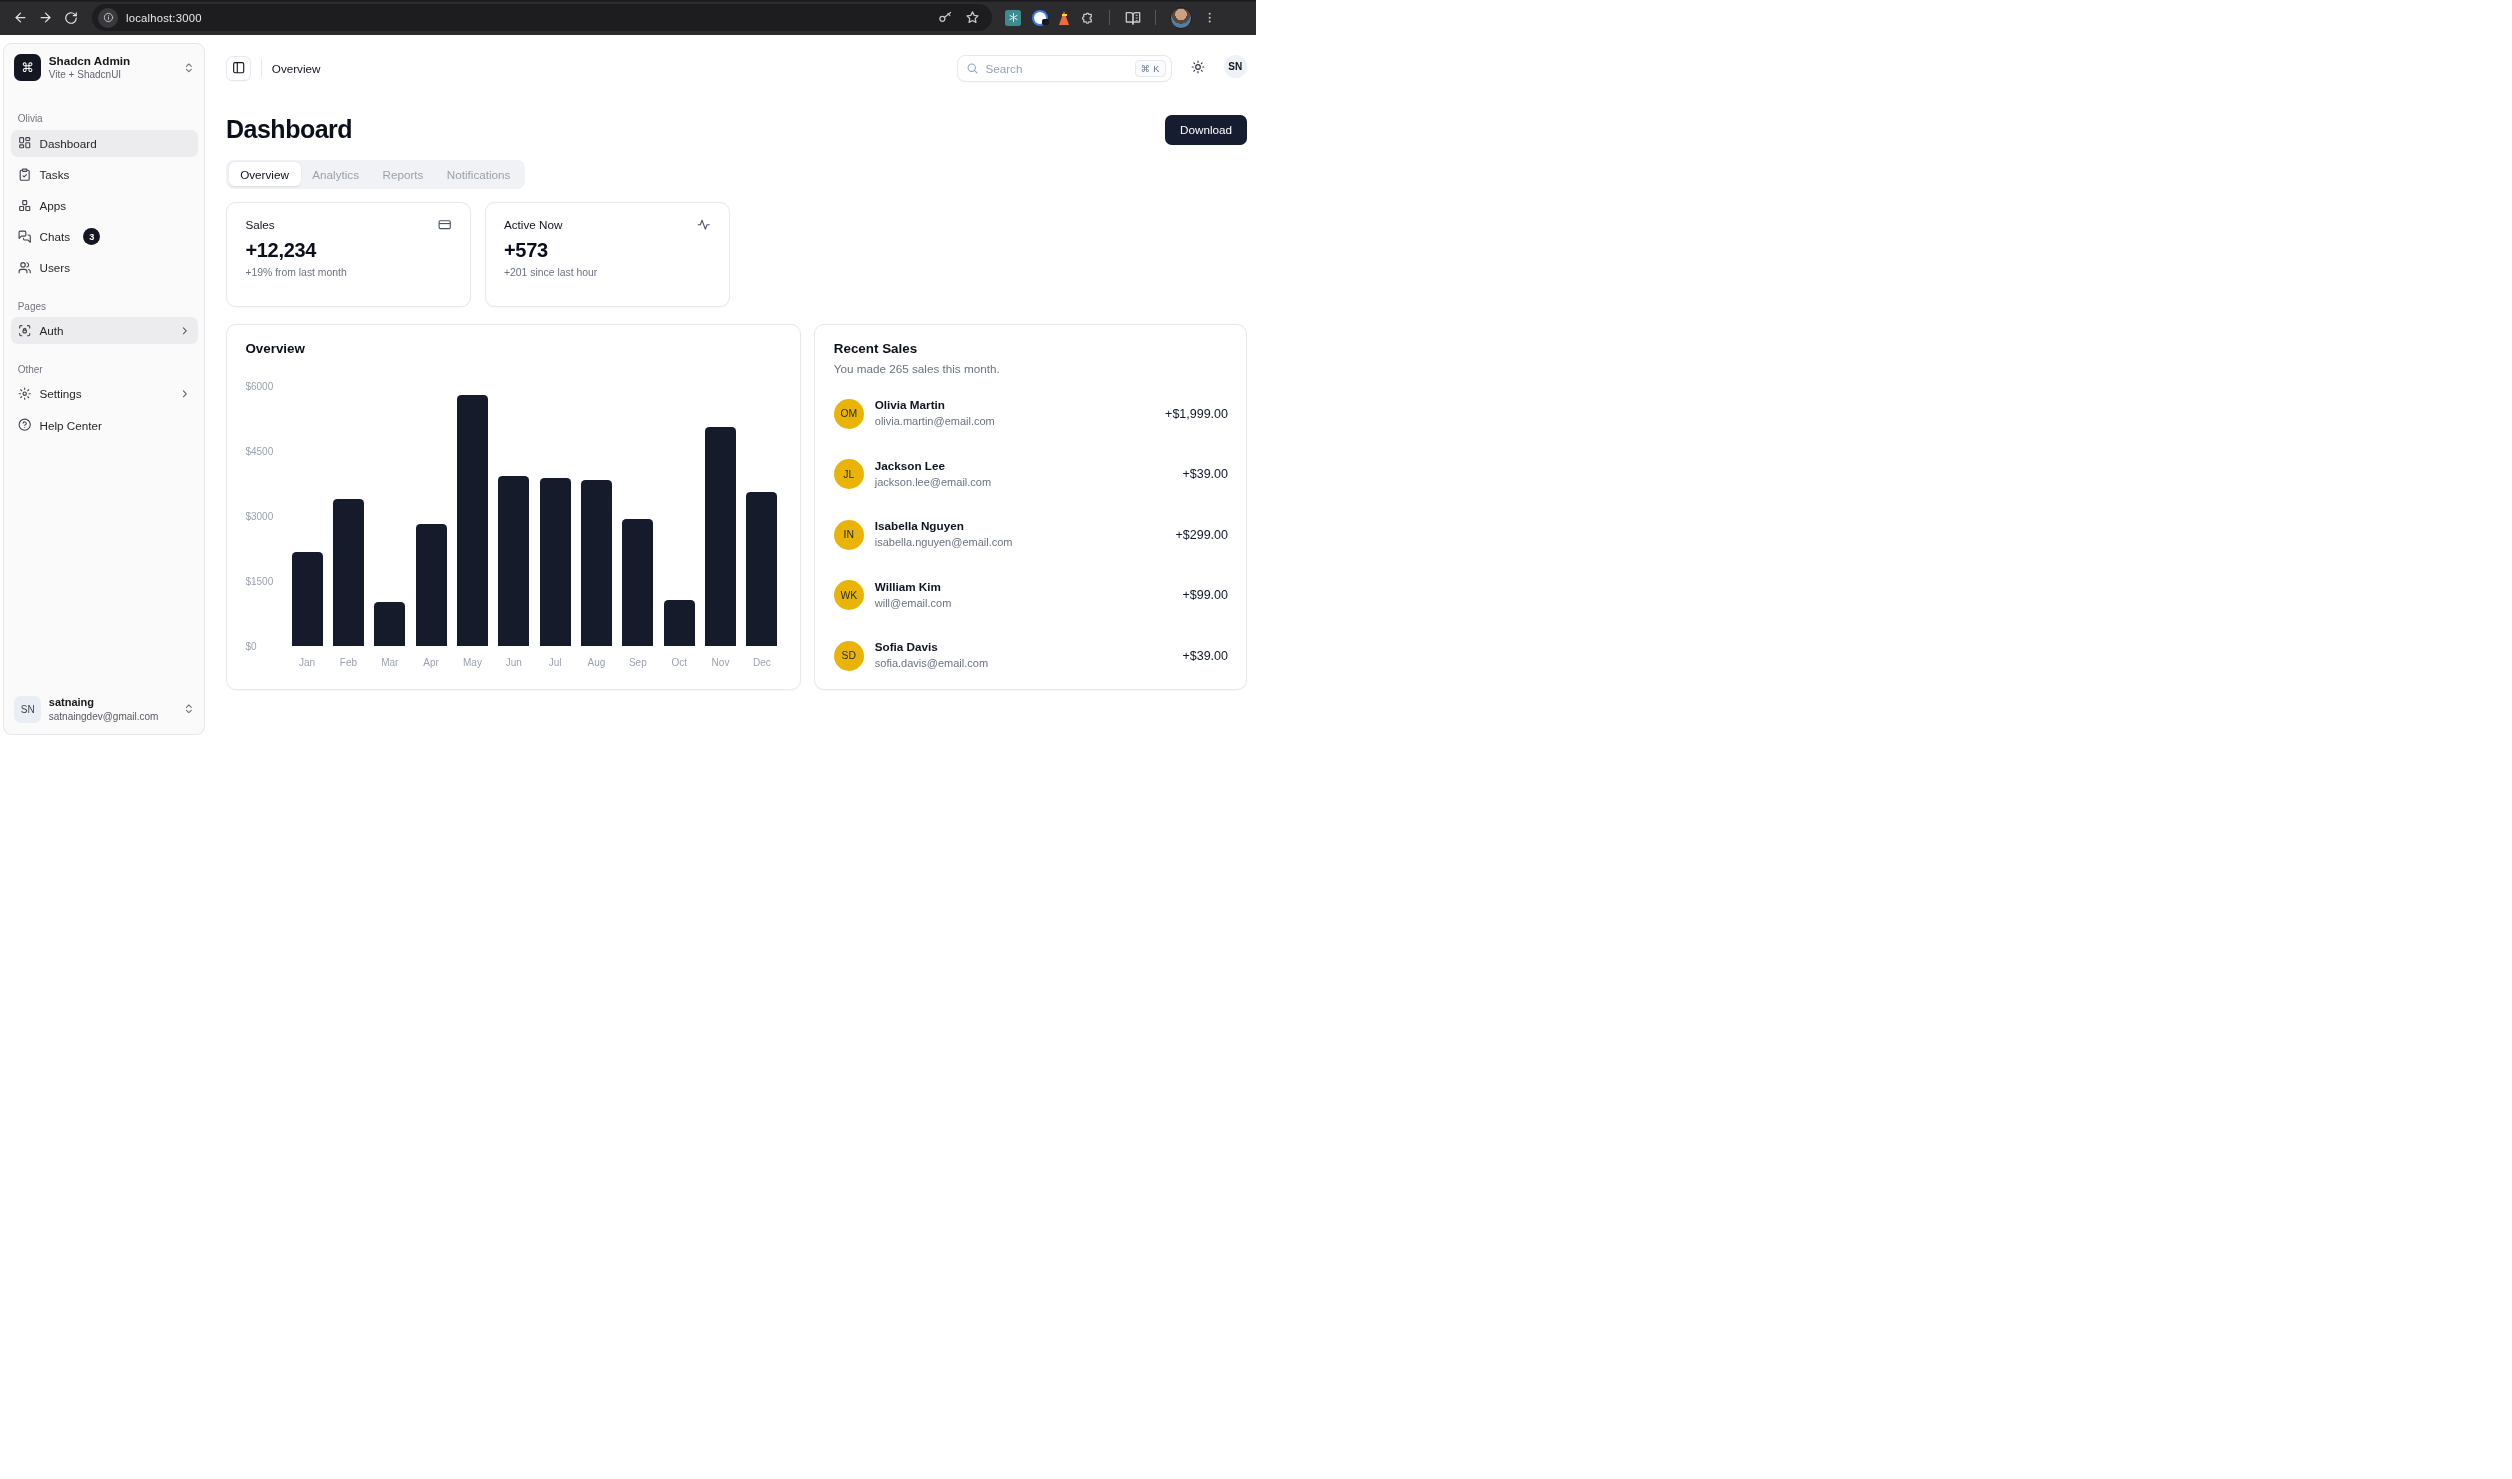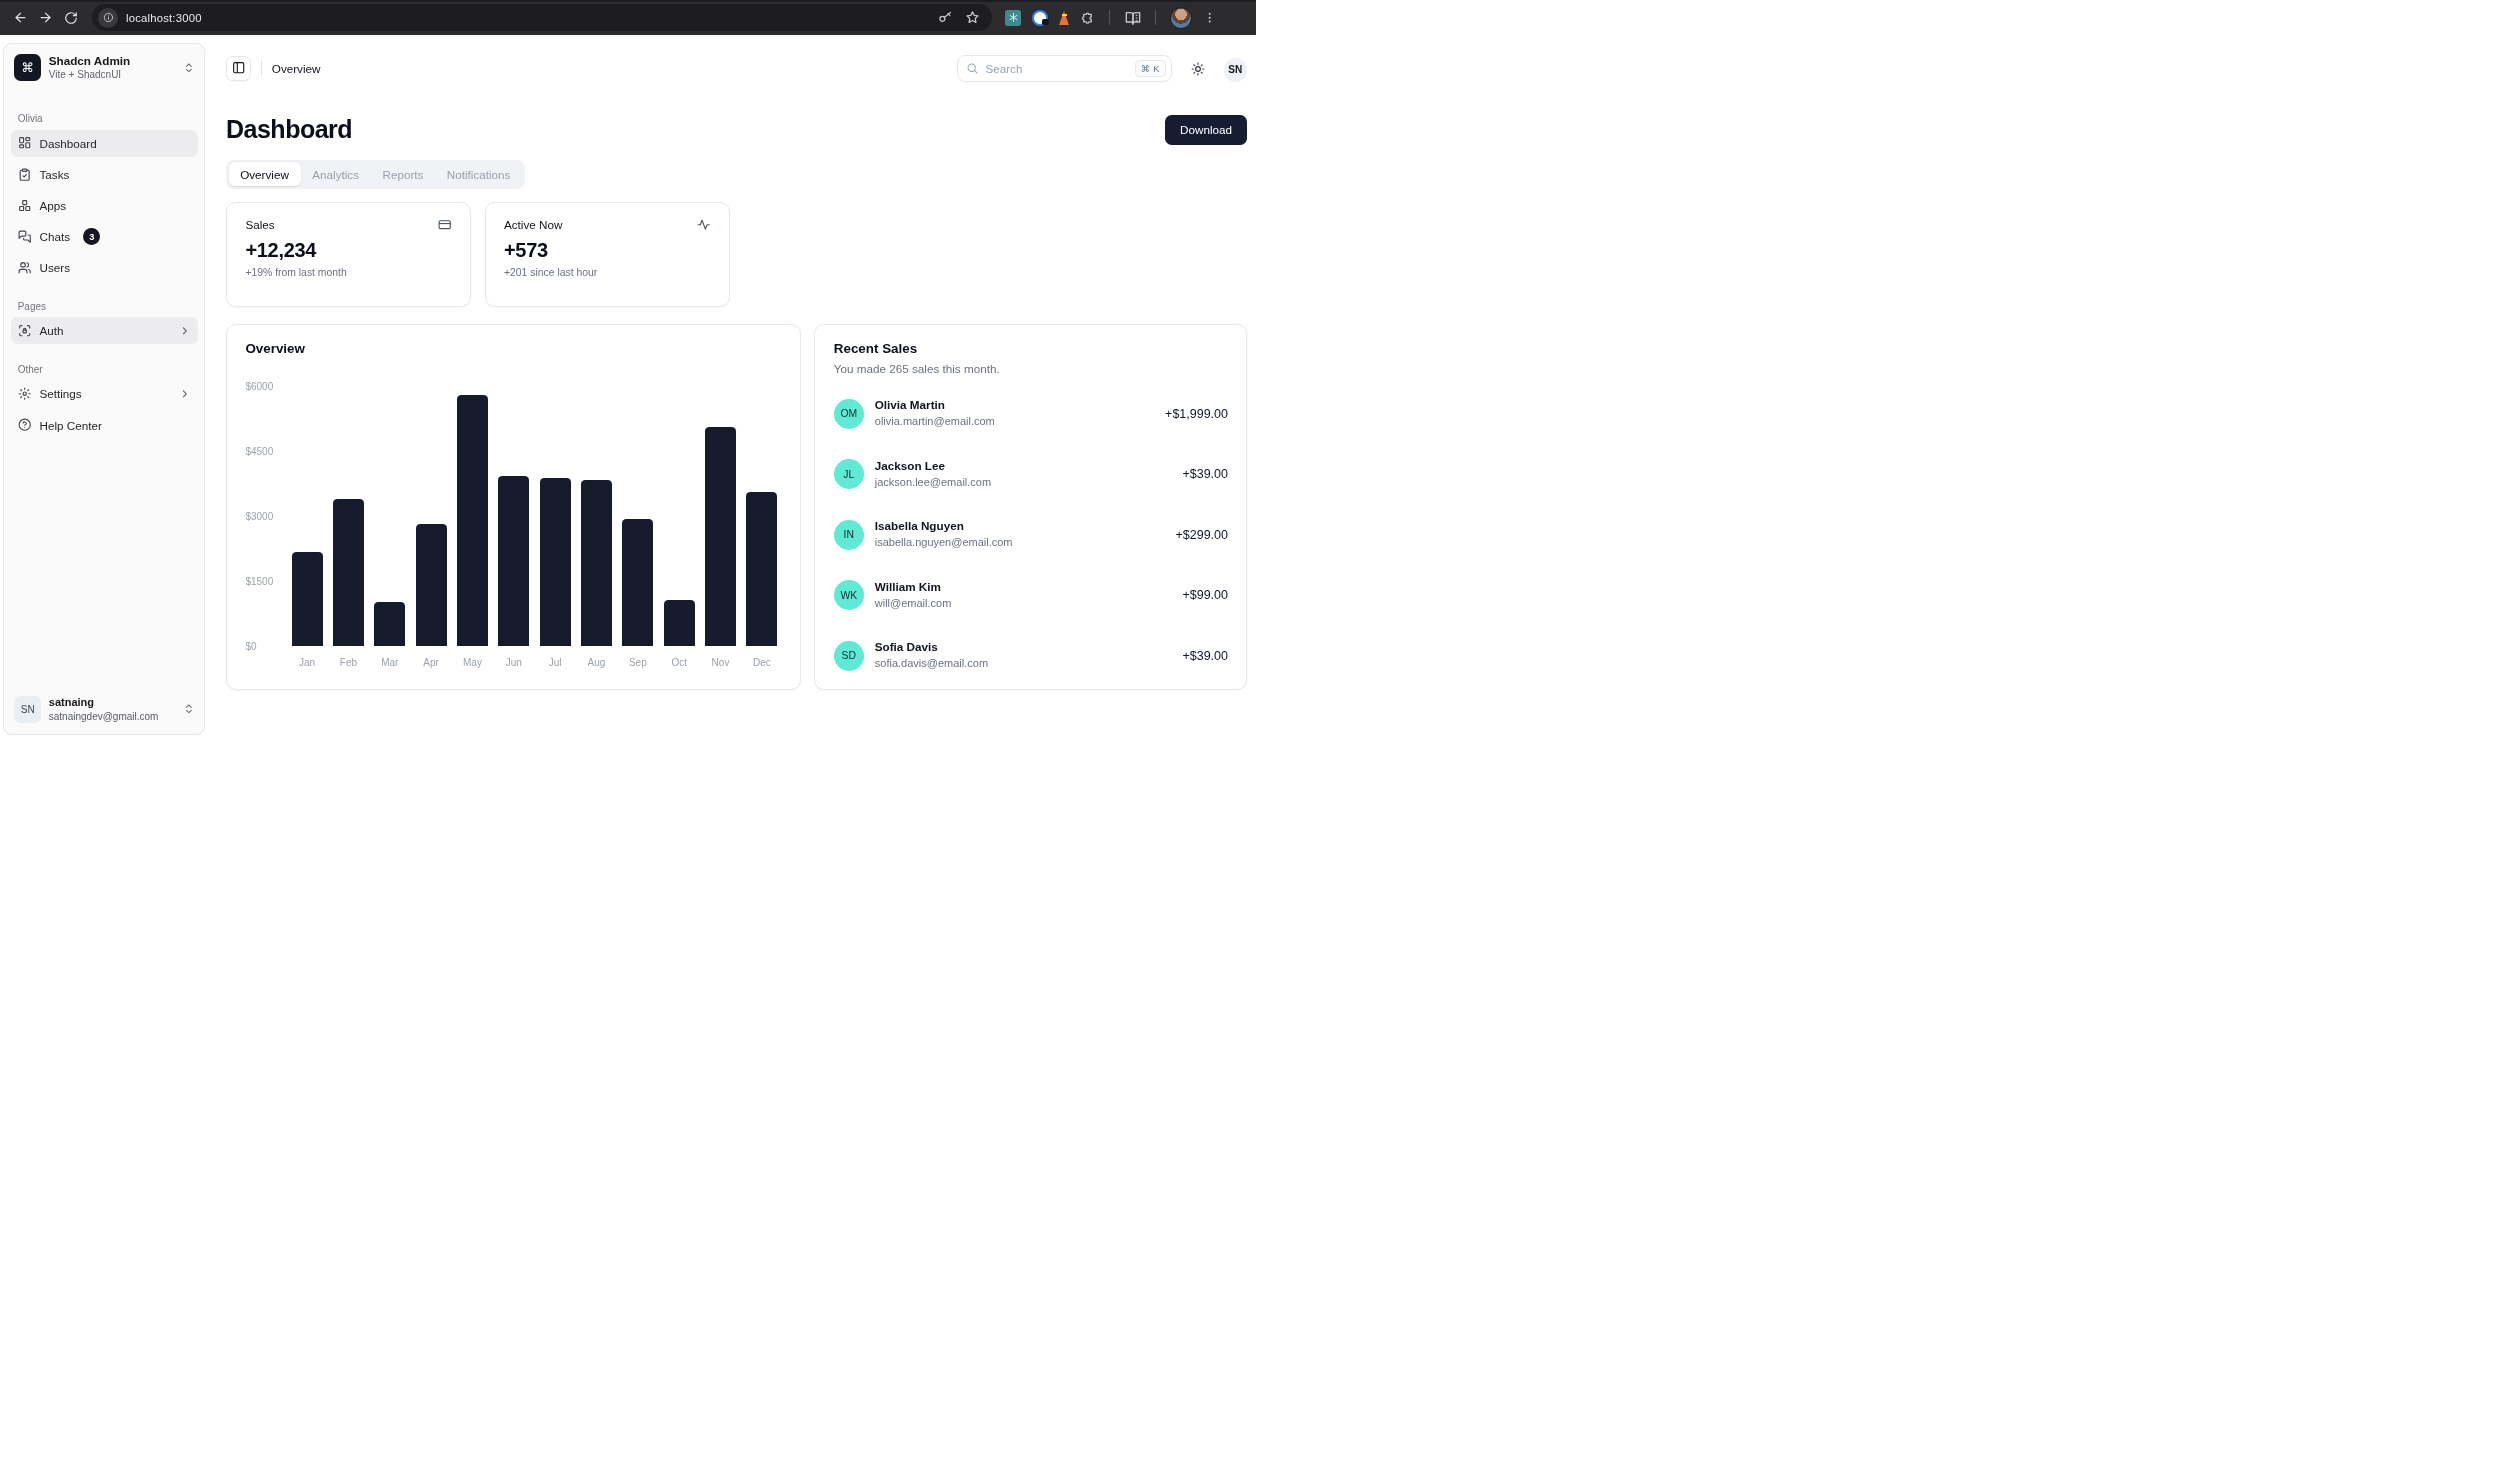--- a/index.html
+++ b/index.html
@@ -58,21 +58,21 @@
   .user-name { font-size:11px; font-weight:700; color:#18181b; }
   .user-email { font-size:10px; color:#585b63; }
 
   
   .main { position:absolute; left:226px; top:0; width:1021px; height:705px; }
   .main-header { display:flex; align-items:center; gap:10px; margin-top:16.7px; height:33px; }
   .toggle-btn { width:25px; height:25px; border:0.8px solid #e5e7eb; border-radius:6.7px; background:#fff;
                 display:flex; align-items:center; justify-content:center; color:#10141f; box-shadow:0 0.8px 0.8px rgba(0,0,0,.03); }
   .v-divider { width:0.8px; height:18.4px; background:#e5e7eb; }
   .breadcrumb { font-size:11.7px; font-weight:500; color:#10141f; }
-  .header-right { margin-left:auto; display:flex; align-items:flex-end; gap:13.4px; }
+  .header-right { margin-left:auto; display:flex; align-items:flex-start; gap:13.4px; }
   .search-box { width:215px; height:27px; border:0.8px solid #e4e7ec; border-radius:8.4px; background:#fff;
                 display:flex; align-items:center; padding:0 5px 0 8.4px; color:#94a3b8; box-shadow:0 0.8px 0.8px rgba(0,0,0,.02); }
   .search-ph { font-size:11.7px; margin-left:6.7px; }
   .kbd { margin-left:auto; height:16.7px; border:0.8px solid #e4e7ec; background:#fafbfc; border-radius:4.2px;
          font-size:9.2px; color:#64748b; display:flex; align-items:center; padding:0 5px; letter-spacing:0.4px; }
   .theme-btn { width:25px; height:25px; display:flex; align-items:center; justify-content:center; color:#2e3642; border-radius:6.7px; }
   .header-avatar { width:23.4px; height:23.4px; border-radius:50%; background:#eef2f7; color:#10141f;
                    display:flex; align-items:center; justify-content:center; font-size:10px; font-weight:600; }
 
   .title-row { display:flex; align-items:flex-start; justify-content:space-between; margin-top:30px; }
@@ -102,21 +102,21 @@
   .y-axis { position:relative; grid-row:1; grid-column:1; }
   .y-tick { position:absolute; left:0; transform:translateY(-50%); font-size:10px; color:#9aa1ad; }
   .bars { grid-row:1; grid-column:2; display:flex; align-items:flex-end; justify-content:space-between; padding:0 4.2px; }
   .bar { width:31px; border-radius:4.2px 4.2px 0 0; background:#161b2c; }
   .x-axis { grid-row:2; grid-column:2; display:flex; justify-content:space-between; padding:0 4.2px; align-items:flex-end; }
   .x-tick { width:31px; text-align:center; font-size:10px; color:#9aa1ad; }
 
   .rs-subtitle { font-size:11.7px; color:#6b7280; margin-top:5.8px; }
   .rs-list { margin-top:22px; }
   .rs-row { display:flex; align-items:center; margin-bottom:27.6px; }
-  .rs-avatar { width:30px; height:30px; border-radius:50%; background:#5eead4; color:#1f2633;
+  .rs-avatar { width:30px; height:30px; border-radius:50%; background:#eab308; color:#1f2633;
                display:flex; align-items:center; justify-content:center; font-size:10.4px; flex:0 0 auto; }
   .rs-meta { margin-left:11px; line-height:1.45; }
   .rs-name { font-size:11.7px; font-weight:600; color:#0f1421; }
   .rs-email { font-size:11px; color:#6b7280; }
   .rs-amount { margin-left:auto; font-size:12.5px; font-weight:400; color:#0f172a; }
 </style>
 </head>
 <body>
 
 <div class="chrome">

